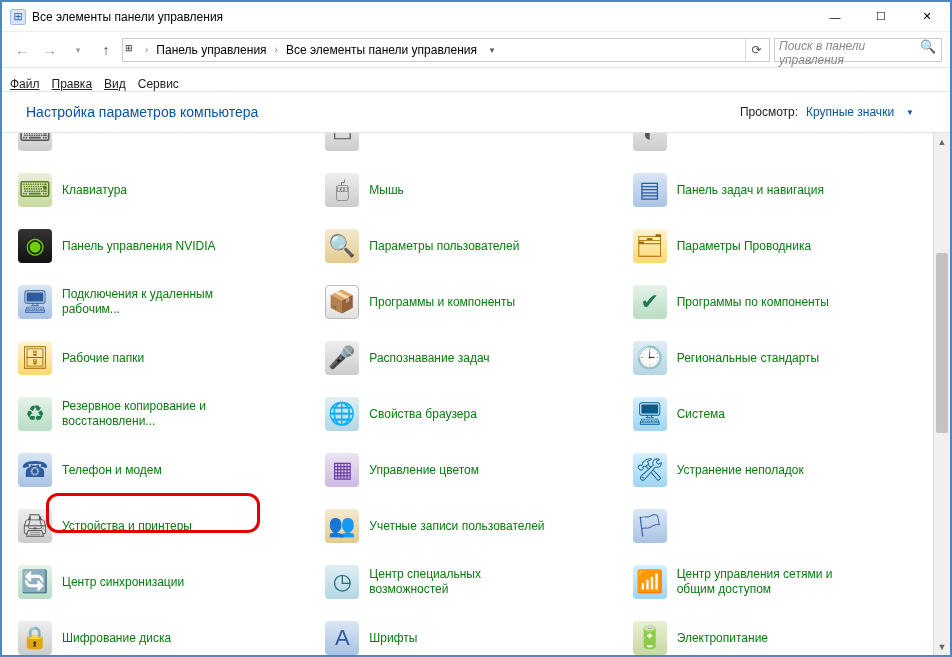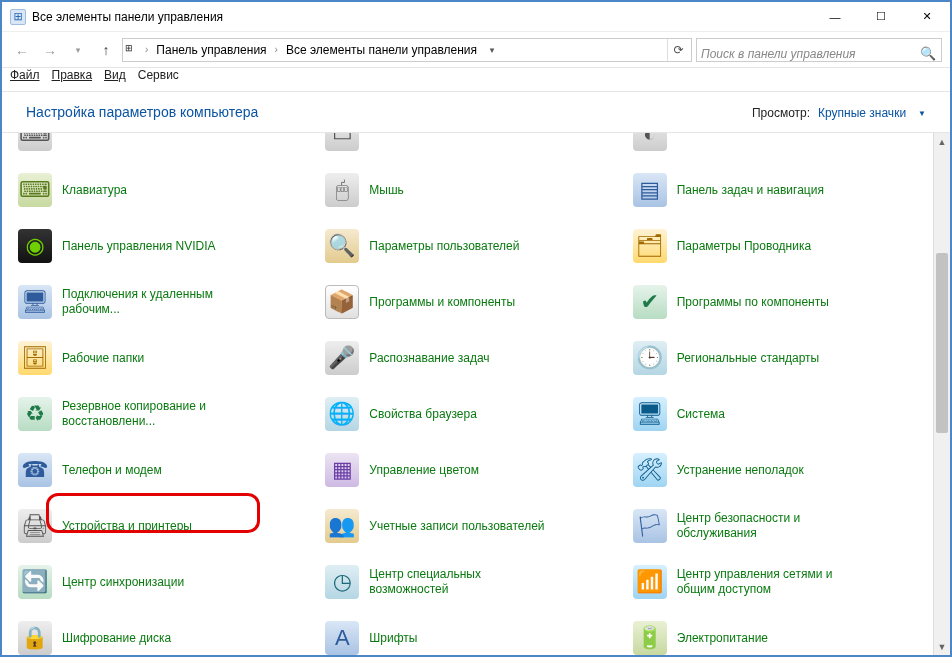--- a/index.html
+++ b/index.html
@@ -80,46 +80,46 @@
   .addr .refresh {
     margin-left:auto; width:22px; height:22px;
     display:flex;align-items:center;justify-content:center;
     color:#555; border-left:1px solid #ddd;
   }
   .addr .dropdown {
     width:18px;height:22px;display:flex;align-items:center;justify-content:center;
     color:#555; font-size:9px;
   }
   .search {
-    width: 246px; height:24px;
+    width: 168px; height:24px;
     border: 1px solid #ccc;
-    display:flex; align-items:flex-end;
+    display:flex; align-items:flex-start;
     padding: 0 4px;
     color:#888;
     font-style: italic;
   }
   .search .sicon { margin-left:auto; color:#666; font-style:normal; font-size:13px; }
 
   
   .menubar {
     height: 24px;
-    display:flex; align-items:flex-start;
+    display:flex; align-items:flex-end;
     padding: 0 8px;
     gap: 12px;
     border-bottom: 1px solid #e5e5e5;
   }
   .menuitem {
     font-size:12px;
   }
   .menuitem .ul { text-decoration: underline; }
 
   
   .hdr {
-    display:flex; align-items:flex-end;
-    padding: 12px 24px 12px 24px;
+    display:flex; align-items:center;
+    padding: 12px 36px 12px 24px;
   }
   .hdr h2 {
     margin:0; font-weight:400;
     color: var(--blue);
     font-size: 14px;
   }
   .hdr .viewlbl { margin-left:auto; color:#222; font-size:12px; margin-right:8px;}
   .hdr .viewval { color: var(--blue); font-size:12px; display:flex; align-items:center; gap:12px;}
   .hdr .viewval .car { font-size:8px; }
 
@@ -347,21 +347,20 @@
       <div class="item">
           <div class="ico cI">🖨</div>
           <span class="label">Устройства и принтеры</span>
         </div>
       <div class="item">
           <div class="ico cC">👥</div>
           <span class="label">Учетные записи пользователей</span>
         </div>
       <div class="item">
           <div class="ico cB">🏳</div>
-          <span class="label">Центр безопасности и обслуживания</span>
         </div>
 
       <div class="item">
           <div class="ico cE">🔄</div>
           <span class="label">Центр синхронизации</span>
         </div>
       <div class="item">
           <div class="ico cG">◷</div>
           <span class="label">Центр специальных возможностей</span>
         </div>

